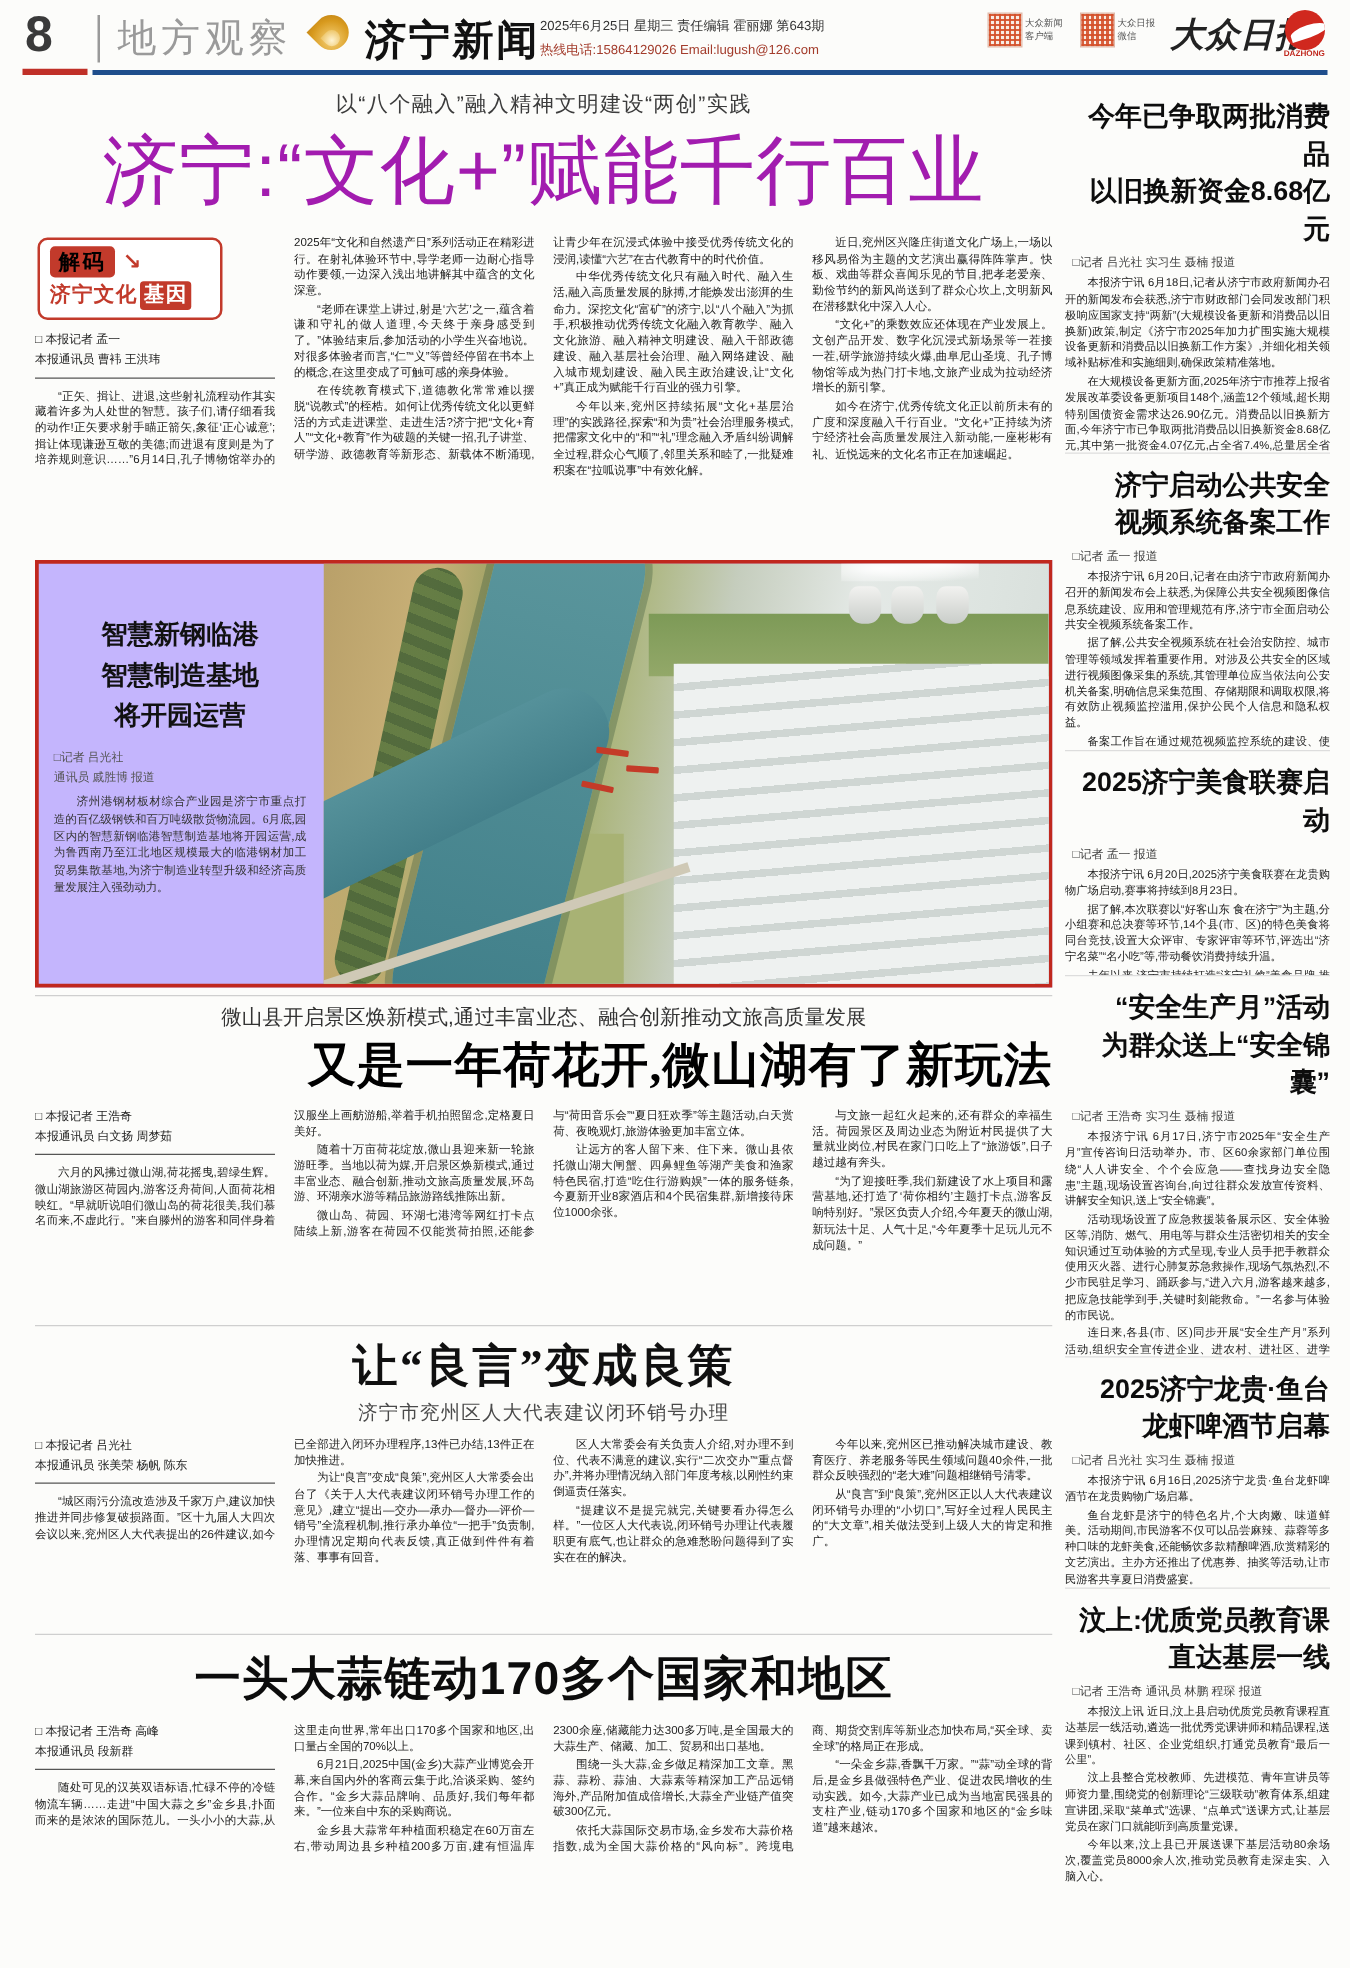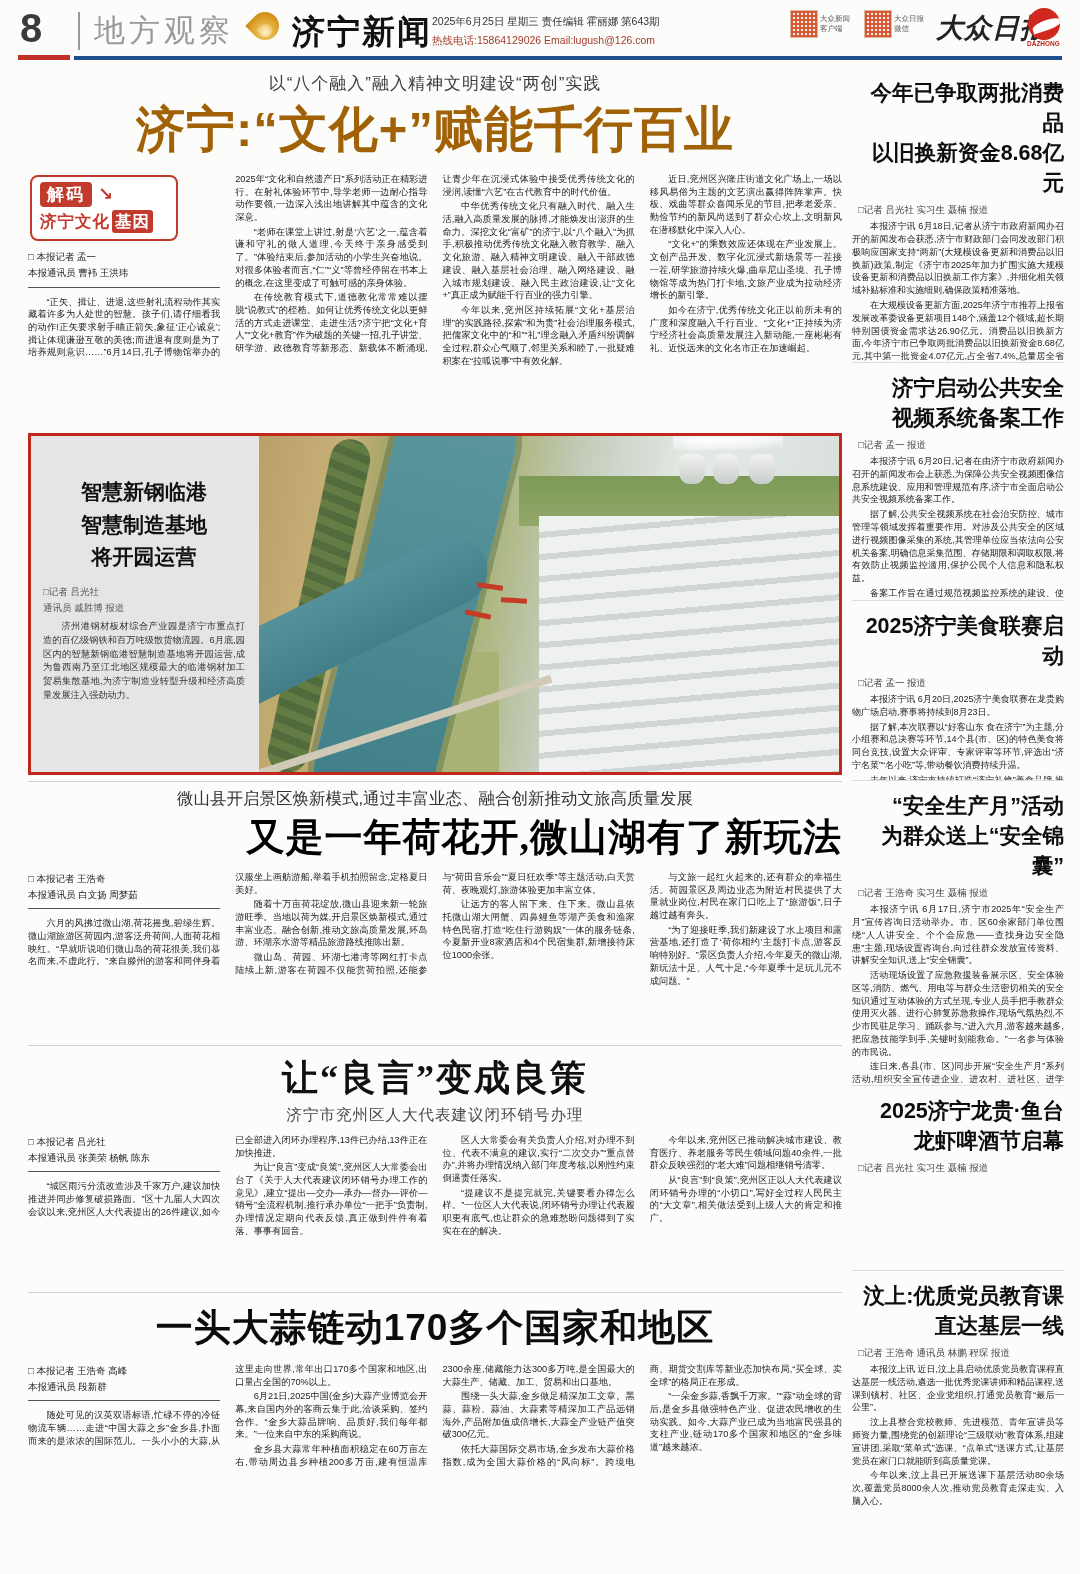--- a/index.html
+++ b/index.html
@@ -29,37 +29,37 @@
   #qr2{left:864px;} #qr2l{left:894px;}
   .masthead{position:absolute;left:936px;top:10px;font-size:27px;font-weight:900;font-style:italic;color:#222;
             font-family:"Liberation Serif","DejaVu Serif",serif;letter-spacing:1px;}
   .mh-logo{position:absolute;left:1028px;top:8px;width:32px;height:32px;border-radius:50%;background:#d0281e;overflow:hidden;}
   .mh-logo .swoosh{position:absolute;left:4px;top:12px;width:30px;height:10px;background:#fff;border-radius:50% 50% 50% 0;transform:rotate(-18deg);}
   .mh-sub{position:absolute;left:1027px;top:40px;font-size:6.5px;color:#c0281e;font-weight:bold;}
 
   
   #left-region{position:absolute;left:28px;top:68px;width:814px;height:1506px;overflow:hidden;}
   .kicker{text-align:center;font-size:17px;color:#3c3c3c;letter-spacing:1px;margin:4px 0 2px;}
-  .lead-title{text-align:center;font-size:49px;font-weight:700;color:#a16207;letter-spacing:1px;margin:2px 0 10px;}
+  .lead-title{text-align:center;font-size:60px;font-weight:400;color:#a21caf;letter-spacing:1px;margin:2px 0 10px;}
   .cols{column-gap:15px;font-size:9.2px;line-height:1.38;text-align:justify;color:#222;}
   .cols p{margin:0 0 2px;text-indent:2em;}
   .cols-4{column-count:4;}
   .byline-card{break-inside:avoid;margin:0 0 8px;padding-bottom:5px;border-bottom:1px solid #555;font-size:9.5px;line-height:1.7;color:#222;}
   .byline-card .bl{white-space:nowrap;}
   .badge{border:2px solid #c23a2b;border-radius:8px;padding:5px 8px 6px;margin:2px 6px 8px 2px;width:128px;break-inside:avoid;background:#fff;}
   .badge-row{display:flex;align-items:center;gap:6px;}
-  .badge-decode{background:#c23a2b;color:#ffffff;font-weight:900;font-size:17px;padding:1px 7px;border-radius:4px;letter-spacing:2px;}
+  .badge-decode{background:#c23a2b;color:#000000;font-weight:900;font-size:17px;padding:1px 7px;border-radius:4px;letter-spacing:2px;}
   .badge-arrow{color:#c23a2b;font-size:18px;font-weight:bold;}
   .badge-line2{margin-top:3px;color:#c23a2b;font-weight:900;font-size:16.5px;letter-spacing:1px;display:flex;align-items:center;gap:2px;}
   .badge-chip{background:#c23a2b;color:#fff;padding:0 3px;border-radius:3px;}
 
   #lead-cols{height:256px;overflow:hidden;}
 
   
-  #photo-box{margin-top:4px;height:336px;border:3px solid #c0281e;background:#e5e5e5;display:flex;}
+  #photo-box{margin-top:4px;height:336px;border:3px solid #c0281e;background:#c4b5fd;display:flex;font-family:Liberation Serif, serif;}
   .caption-panel{width:228px;flex:none;padding:40px 14px 0 12px;box-sizing:border-box;}
   .caption-title{text-align:center;font-size:21px;font-weight:900;line-height:1.55;white-space:pre-line;color:#111;}
   .caption-byline{margin:10px 0 4px;font-size:9.5px;color:#555;line-height:1.7;}
   .caption-text{font-size:9.2px;line-height:1.5;text-align:justify;color:#333;}
   .caption-text p{margin:0;text-indent:2em;}
   .photo{flex:1;position:relative;overflow:hidden;
          background:linear-gradient(100deg,#b9a069 0%,#c8b077 14%,#8a9c5d 26%,#a8b274 38%,#c5cdbd 52%,#e4e9e6 68%,#dde4e0 84%,#d5dcd8 100%);}
   .river{position:absolute;left:96px;top:-60px;width:120px;height:460px;background:linear-gradient(#5d989e,#3e7d88);transform:rotate(14deg);border-radius:60px;box-shadow:0 0 0 6px rgba(60,90,60,.35);}
   .river-branch{position:absolute;left:-60px;top:150px;width:300px;height:70px;background:linear-gradient(#55919a,#437f8a);transform:rotate(-26deg);border-radius:40px;}
   .bank-trees{position:absolute;left:40px;top:0;width:40px;height:340px;background:repeating-linear-gradient(10deg,#3f5f33 0 8px,#54743c 8px 16px);transform:rotate(12deg);opacity:.85;border-radius:20px;}
@@ -293,20 +293,24 @@
         <p>本报济宁讯  6月17日,济宁市2025年“安全生产月”宣传咨询日活动举办。市、区60余家部门单位围绕“人人讲安全、个个会应急——查找身边安全隐患”主题,现场设置咨询台,向过往群众发放宣传资料、讲解安全知识,送上“安全锦囊”。</p>
         <p>活动现场设置了应急救援装备展示区、安全体验区等,消防、燃气、用电等与群众生活密切相关的安全知识通过互动体验的方式呈现,专业人员手把手教群众使用灭火器、进行心肺复苏急救操作,现场气氛热烈,不少市民驻足学习、踊跃参与,“进入六月,游客越来越多,把应急技能学到手,关键时刻能救命。”一名参与体验的市民说。</p>
         <p>连日来,各县(市、区)同步开展“安全生产月”系列活动,组织安全宣传进企业、进农村、进社区、进学校、进家庭,推动安全理念深入人心,筑牢安全生产人民防线。</p>
       </div>
   </div>
 
   <div class="r-article h-a5">
     <div class="r-title">2025济宁龙贵·鱼台
 龙虾啤酒节启幕</div>
     <div class="r-byline">□记者  吕光社  实习生  聂楠  报道</div>
+    <div class="r-body">
+        <p>本报济宁讯  6月16日,2025济宁龙贵·鱼台龙虾啤酒节在龙贵购物广场启幕。</p>
+        <p>鱼台龙虾是济宁的特色名片,个大肉嫩、味道鲜美。活动期间,市民游客不仅可以品尝麻辣、蒜蓉等多种口味的龙虾美食,还能畅饮多款精酿啤酒,欣赏精彩的文艺演出。主办方还推出了优惠券、抽奖等活动,让市民游客共享夏日消费盛宴。</p>
+      </div>
   </div>
 
   <div class="r-article h-a6">
     <div class="r-title">汶上:优质党员教育课
 直达基层一线</div>
     <div class="r-byline">□记者  王浩奇  通讯员  林鹏  程琛  报道</div>
     <div class="r-body">
         <p>本报汶上讯  近日,汶上县启动优质党员教育课程直达基层一线活动,遴选一批优秀党课讲师和精品课程,送课到镇村、社区、企业党组织,打通党员教育“最后一公里”。</p>
         <p>汶上县整合党校教师、先进模范、青年宣讲员等师资力量,围绕党的创新理论“三级联动”教育体系,组建宣讲团,采取“菜单式”选课、“点单式”送课方式,让基层党员在家门口就能听到高质量党课。</p>
         <p>今年以来,汶上县已开展送课下基层活动80余场次,覆盖党员8000余人次,推动党员教育走深走实、入脑入心。</p>

